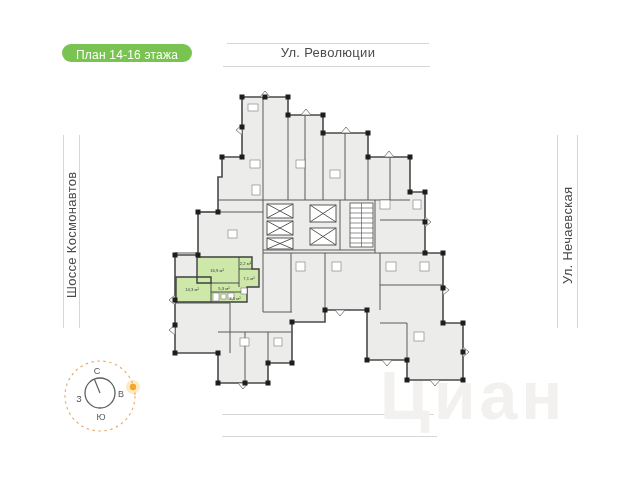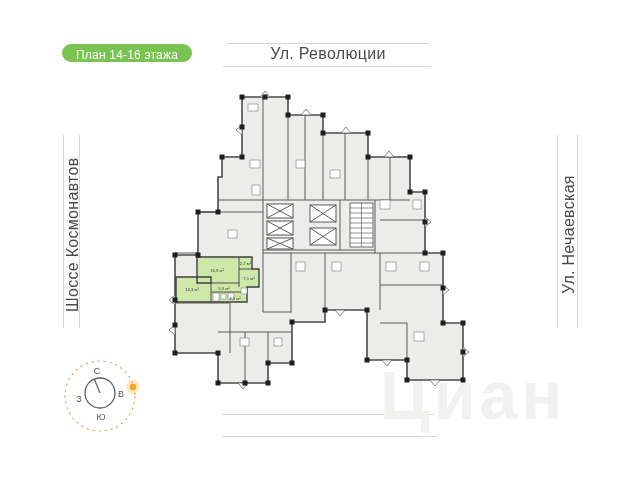--- a/index.html
+++ b/index.html
@@ -4,21 +4,21 @@
 <style>
   html,body{margin:0;padding:0;background:#fff;}
   #stage{position:relative;width:640px;height:480px;background:#ffffff;overflow:hidden;
          font-family:"Liberation Sans",sans-serif;}
   
   .badge{position:absolute;left:62px;top:44px;height:18px;padding:0 14px;border-radius:12px;
          background:#79c351;color:#ffffff;font-size:12px;line-height:22px;letter-spacing:.2px;}
   
   .hline{position:absolute;height:1px;background:#d6d6d3;}
   .vline{position:absolute;width:1px;background:#d6d6d3;}
-  .street-label{position:absolute;color:#4b4b4b;font-size:16px;letter-spacing:.3px;}
+  .street-label{position:absolute;color:#4b4b4b;font-size:13px;letter-spacing:.3px;}
   .street-top{left:227px;top:45px;width:202px;text-align:center;}
   .street-bottom{left:222px;top:417px;width:214px;text-align:center;}
   .street-vert{writing-mode:vertical-rl;transform:rotate(180deg);text-align:center;height:190px;width:14px;}
   .street-left{left:64px;top:140px;}
   .street-right{left:560px;top:140px;}
   
   .watermark{position:absolute;left:380px;top:356px;font-size:68px;font-weight:bold;
              color:#f2f1ef;letter-spacing:4px;z-index:1;user-select:none;}
   svg.plan{position:absolute;left:0;top:0;z-index:2;}
   svg.compass{position:absolute;left:57px;top:352px;z-index:2;}

